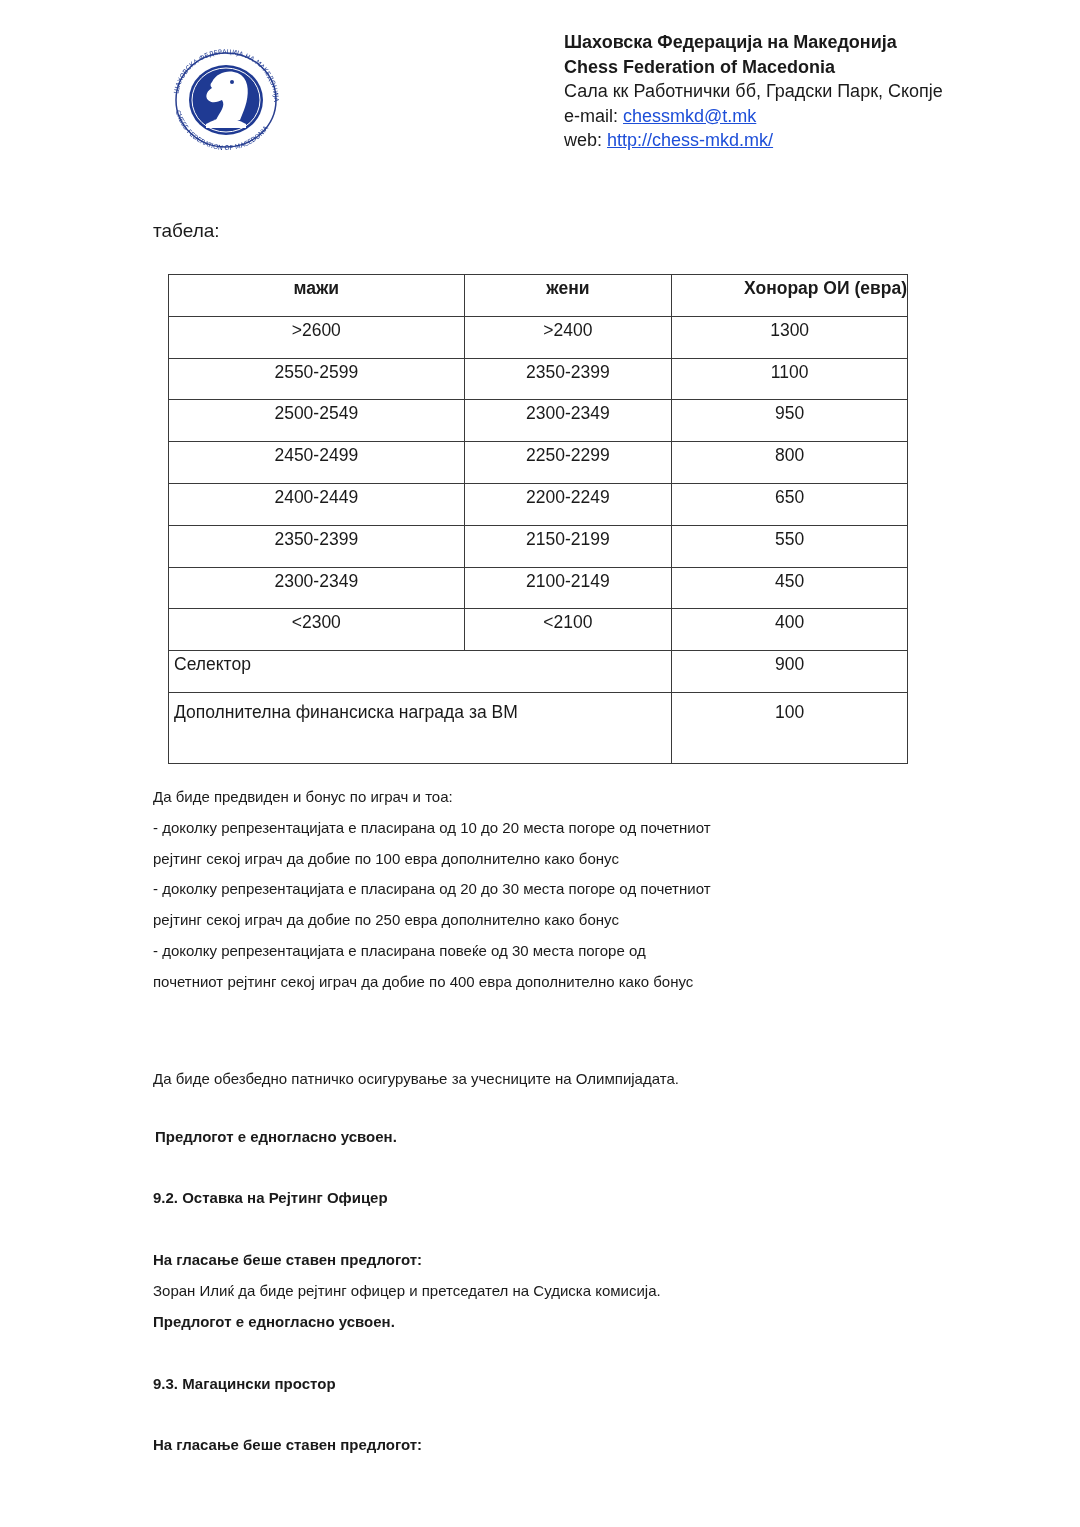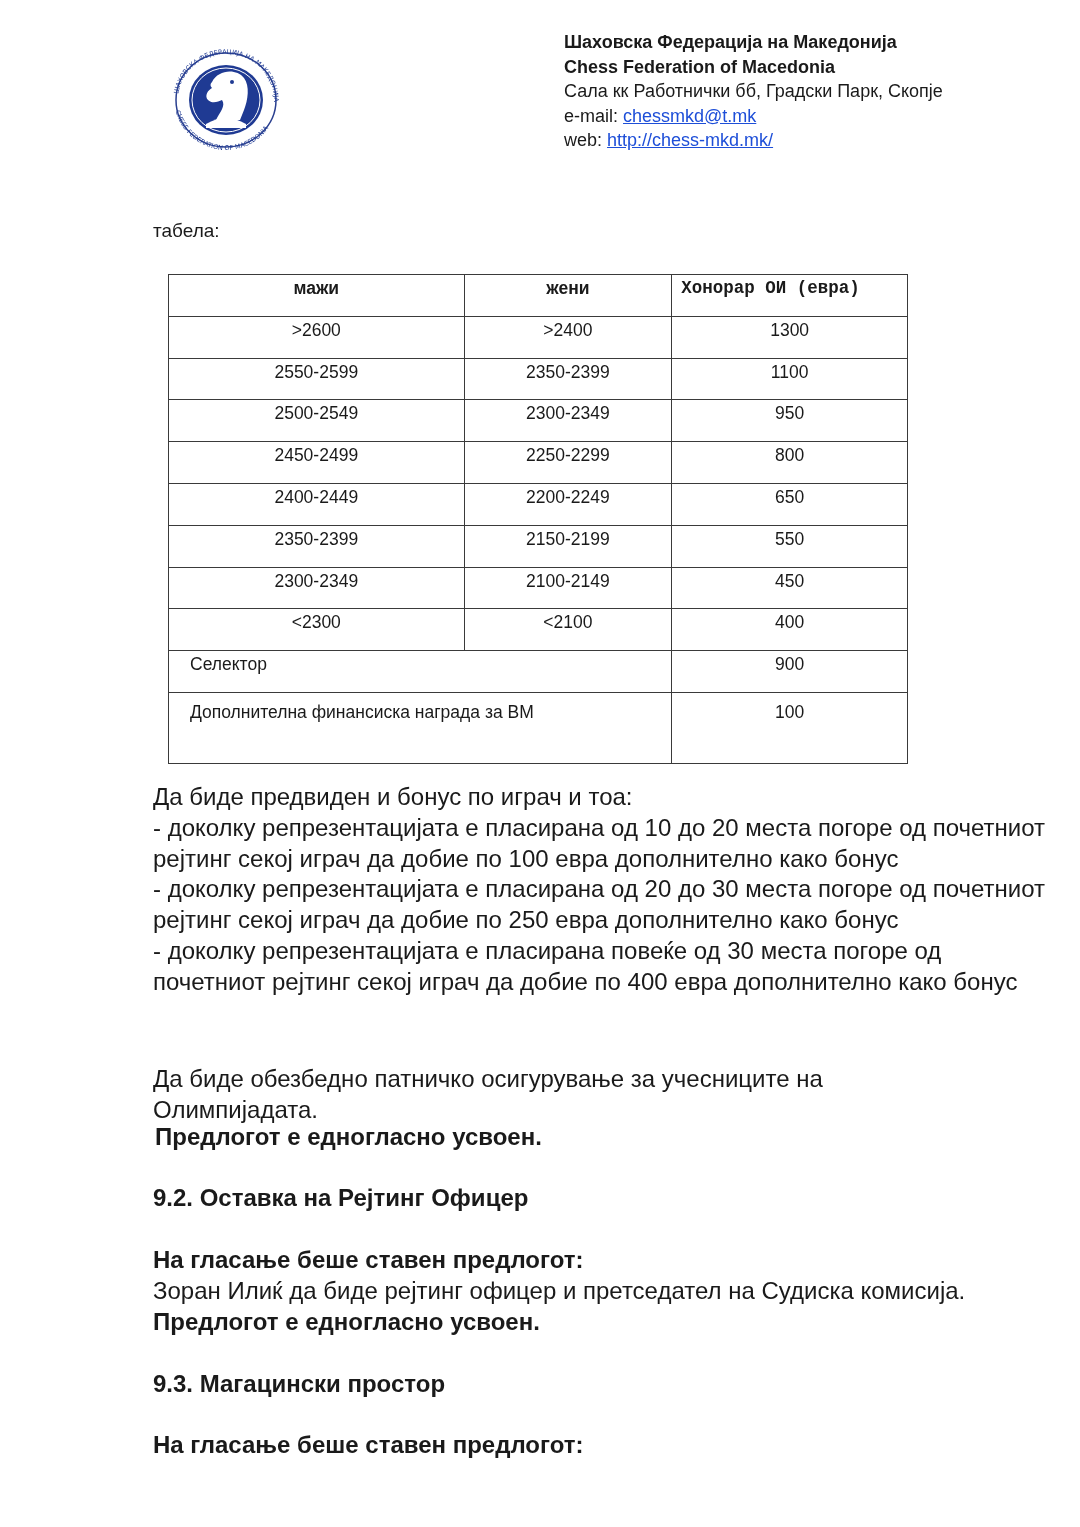--- a/index.html
+++ b/index.html
@@ -50,31 +50,31 @@
     }
     table.honorar td, table.honorar th {
       border: 1.5px solid #3a3a3a;
       height: 41.8px;
       vertical-align: top;
       padding-top: 3px;
       text-align: center;
       font-weight: normal;
     }
     table.honorar th { font-weight: bold; margin-left: 12px; }
-    table.honorar th.c3 { text-align: left; padding-left: 9px; font-family: Liberation Mono, monospace; }
-    table.honorar td.left { text-align: left; padding-left: 21px; }
+    table.honorar th.c3 { text-align: right; padding-left: 9px; }
+    table.honorar td.left { text-align: left; padding-left: 5px; }
     table.honorar tr.tall td { height: 71px; padding-top: 9px; }
     .col1 { width: 296px; }
     .col2 { width: 208px; }
     .col3 { width: 236px; }
 
     .para {
       position: absolute;
       left: 153px;
-      font-size: 24px;
+      font-size: 15px;
       line-height: 30.8px;
       width: 800px;
     }
     .bold { font-weight: bold; }
     .line { display: block; white-space: nowrap; }
   </style>
 </head>
 <body>
 
 <div class="logo">

